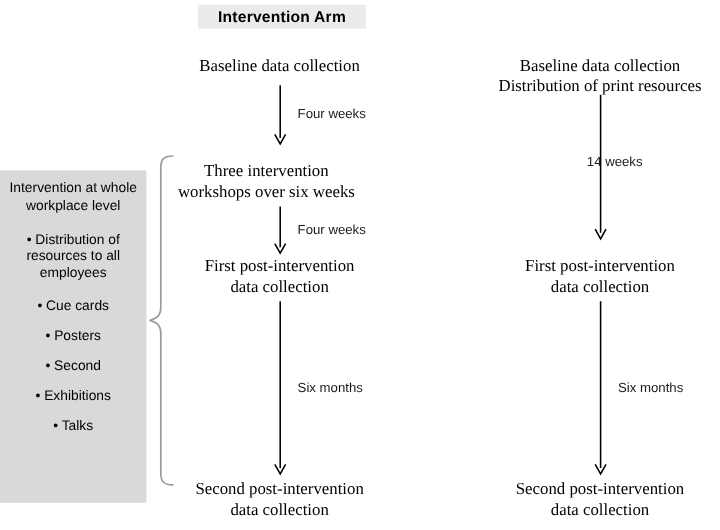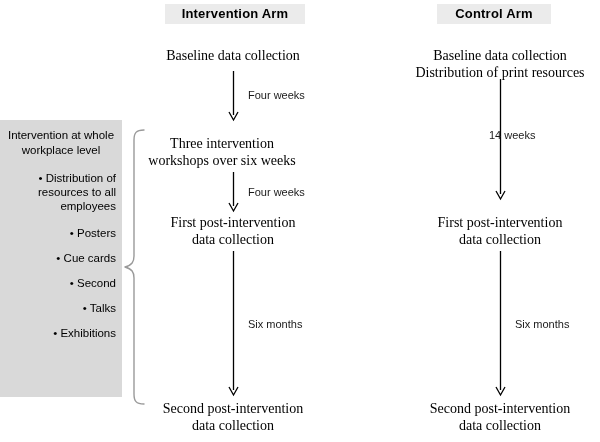--- a/index.html
+++ b/index.html
@@ -40,41 +40,41 @@
     width: 140px; height: 20px;
   }
   #header-control {
     left: 437px; top: 4px;
     width: 114px; height: 20px;
   }
 
   
   #sidebar-box {
     position: absolute;
-    left: 0px; top: 120px;
+    left: 0px; top: 142px;
     width: 122px; height: 277px;
     background: #d9d9d9;
     box-sizing: border-box;
     padding: 8px 6px 6px 6px;
   }
   .sidebar-title {
     font-size: 11.5px;
     line-height: 14.5px;
     text-align: center;
     margin: 0 0 14px 0;
   }
   .sidebar-list {
     list-style: none;
     margin: 0;
     padding: 0;
   }
   .sidebar-list li {
     font-size: 11.5px;
     line-height: 14px;
-    text-align: right;
+    text-align: center;
     margin-bottom: 11px;
   }
   .sidebar-list li.multiline {
     margin-bottom: 13px;
   }
 
   
   #brace {
     position: absolute;
     left: 122px; top: 128px;
@@ -133,31 +133,30 @@
   #label-c-1 { left: 489px; top: 129px; }
   #label-c-2 { left: 515px; top: 318px; }
 </style>
 </head>
 <body>
 
 <div class="canvas">
 
   <div class="col-header" id="header-intervention">Intervention  Arm</div>
 
-  <div class="col-header" id="header-control">Control  Arm</div>
 
   <div id="sidebar-box">
     <div class="sidebar-title">Intervention at whole workplace level</div>
     <ul class="sidebar-list">
       <li class="multiline">• Distribution of resources to all employees</li>
+      <li>• Cue cards</li>
       <li>• Posters</li>
-      <li>• Cue cards</li>
       <li>• Second</li>
+      <li>• Exhibitions</li>
       <li>• Talks</li>
-      <li>• Exhibitions</li>
     </ul>
   </div>
 
   <div id="brace">
     <svg width="26" height="278" viewBox="0 0 26 278" fill="none">
       <path d="M22 2 C14 2, 12 5, 12 12 L12 128 C12 134, 10 137, 3 139
                C10 141, 12 144, 12 150 L12 266 C12 273, 14 276, 22 276" stroke="#9a9a9a" stroke-width="1.4" fill="none" stroke-linecap="round" stroke-linejoin="round"></path>
     </svg>
   </div>
 

